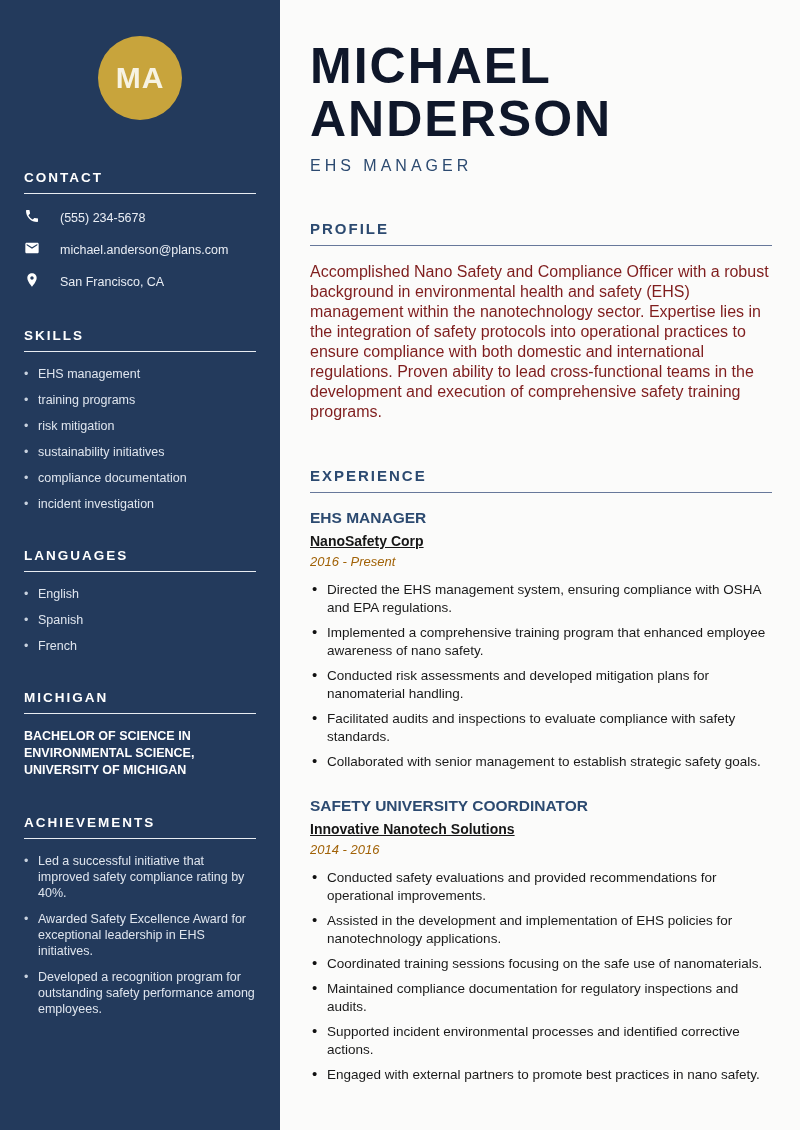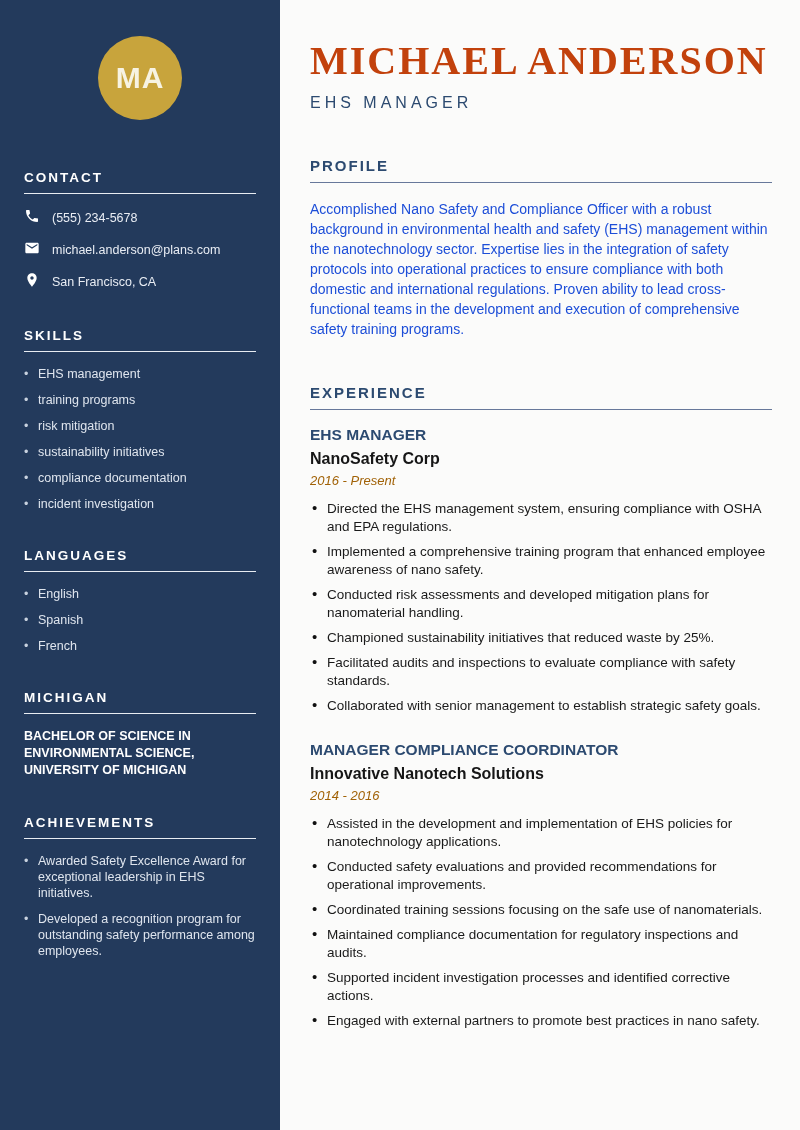--- a/index.html
+++ b/index.html
@@ -19,57 +19,57 @@
     background: #c8a43c; color: #f7f3e2;
     display: flex; align-items: center; justify-content: center;
     font-size: 30px; font-weight: bold; letter-spacing: 1px;
   }
   .side-section { margin-bottom: 36px; margin-top: 28px; }
   .side-heading {
     color: #ffffff; font-size: 13.5px; font-weight: bold;
     letter-spacing: 2px; margin-bottom: 8px;
   }
   .side-rule { border: none; border-top: 1px solid #e8ecf2; margin-bottom: 14px; }
-  .contact-row { display: flex; align-items: center; gap: 12px; margin-bottom: 12px; }
+  .contact-row { display: flex; align-items: center; gap: 20px; margin-bottom: 12px; }
   .contact-row svg { flex: 0 0 16px; }
   .contact-text { font-size: 12.5px; color: #e9edf4; }
   ul.side-list { list-style: none; }
   ul.side-list li {
     position: relative; padding-left: 14px;
     font-size: 12.5px; color: #dfe5ee; margin-bottom: 10px; line-height: 16px;
   }
   ul.side-list li::before {
     content: "•"; position: absolute; left: 0; top: 0; color: #c9d2df;
   }
   .degree {
     font-size: 12.5px; font-weight: bold; color: #ffffff;
     text-transform: uppercase; line-height: 17px;
   }
 
   
   .main { flex: 1; background: #fbfbfa; padding: 40px 28px 40px 30px; }
   .name {
-    color: #c2410c; font-size: 40px; font-weight: bold;
-    letter-spacing: 2px; line-height: 1.05; font-family: Liberation Serif, serif;
+    color: #0f172a; font-size: 50px; font-weight: bold;
+    letter-spacing: 2px; line-height: 1.05;
   }
   .job-title-top {
     color: #2c4a70; font-size: 16px; letter-spacing: 4px;
     margin-top: 12px; margin-bottom: 28px;
   }
   .section { margin-bottom: 26px; margin-top: 45px; }
   .section-heading {
     color: #2c4a70; font-size: 15px; font-weight: bold; letter-spacing: 2px;
     margin-bottom: 8px;
   }
   .section-rule { border: none; border-top: 1px solid #67789a; margin-bottom: 16px; }
-  .profile-text { font-size: 14px; color: #1d4ed8; line-height: 20px; }
+  .profile-text { font-size: 16px; color: #7f1d1d; line-height: 20px; }
 
   .job { margin-bottom: 26px; }
   .job-title { color: #2c4a70; font-size: 15.5px; font-weight: bold; margin-bottom: 6px; }
-  .job-company { color: #161616; font-size: 16px; font-weight: bold; margin-bottom: 5px; }
+  .job-company { color: #161616; font-size: 14px; font-weight: bold; margin-bottom: 5px; text-decoration: underline; }
   .job-dates { color: #a16207; font-size: 13px; font-style: italic; margin-bottom: 12px; }
   ul.job-bullets { list-style: none; }
   ul.job-bullets li {
     position: relative; padding-left: 17px;
     font-size: 13.5px; color: #1a1a1a; line-height: 18px; margin-bottom: 7px;
   }
   ul.job-bullets li::before {
     content: "•"; position: absolute; left: 2px; top: -1px;
     color: #111; font-size: 15px;
   }
@@ -142,20 +142,21 @@
     <section class="side-section">
       <div class="side-heading">MICHIGAN</div>
       <hr class="side-rule">
       <div class="degree">BACHELOR OF SCIENCE IN ENVIRONMENTAL SCIENCE, UNIVERSITY OF MICHIGAN</div>
     </section>
 
     <section class="side-section">
       <div class="side-heading">ACHIEVEMENTS</div>
       <hr class="side-rule">
       <ul class="side-list">
+        <li>Led a successful initiative that improved safety compliance rating by 40%.</li>
         <li>Awarded Safety Excellence Award for exceptional leadership in EHS initiatives.</li>
         <li>Developed a recognition program for outstanding safety performance among employees.</li>
       </ul>
     </section>
 
   </aside>
 
   <main class="main">
 
     <h1 class="name">MICHAEL ANDERSON</h1>
@@ -172,36 +173,35 @@
       <hr class="section-rule">
 
       <div class="job">
         <h3 class="job-title">EHS MANAGER</h3>
         <div class="job-company">NanoSafety Corp</div>
         <div class="job-dates">2016 - Present</div>
         <ul class="job-bullets">
           <li>Directed the EHS management system, ensuring compliance with OSHA and EPA regulations.</li>
           <li>Implemented a comprehensive training program that enhanced employee awareness of nano safety.</li>
           <li>Conducted risk assessments and developed mitigation plans for nanomaterial handling.</li>
-          <li>Championed sustainability initiatives that reduced waste by 25%.</li>
           <li>Facilitated audits and inspections to evaluate compliance with safety standards.</li>
           <li>Collaborated with senior management to establish strategic safety goals.</li>
         </ul>
       </div>
 
       <div class="job">
-        <h3 class="job-title">MANAGER COMPLIANCE COORDINATOR</h3>
+        <h3 class="job-title">SAFETY UNIVERSITY COORDINATOR</h3>
         <div class="job-company">Innovative Nanotech Solutions</div>
         <div class="job-dates">2014 - 2016</div>
         <ul class="job-bullets">
+          <li>Conducted safety evaluations and provided recommendations for operational improvements.</li>
           <li>Assisted in the development and implementation of EHS policies for nanotechnology applications.</li>
-          <li>Conducted safety evaluations and provided recommendations for operational improvements.</li>
           <li>Coordinated training sessions focusing on the safe use of nanomaterials.</li>
           <li>Maintained compliance documentation for regulatory inspections and audits.</li>
-          <li>Supported incident investigation processes and identified corrective actions.</li>
+          <li>Supported incident environmental processes and identified corrective actions.</li>
           <li>Engaged with external partners to promote best practices in nano safety.</li>
         </ul>
       </div>
 
     </section>
 
   </main>
 </div>
 
 </body></html>

